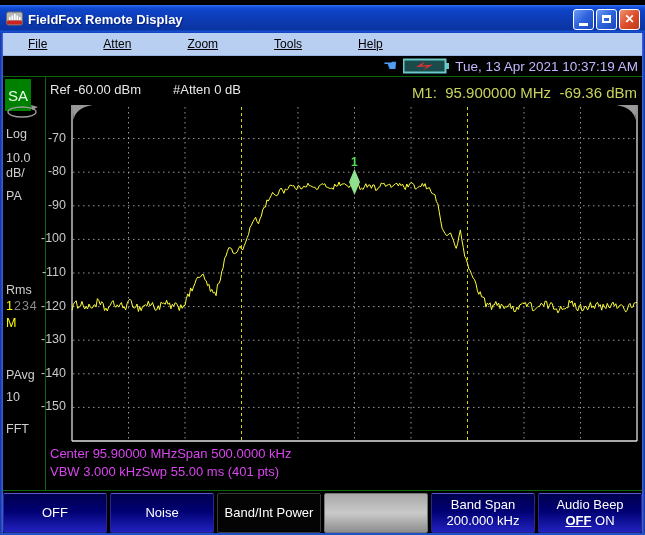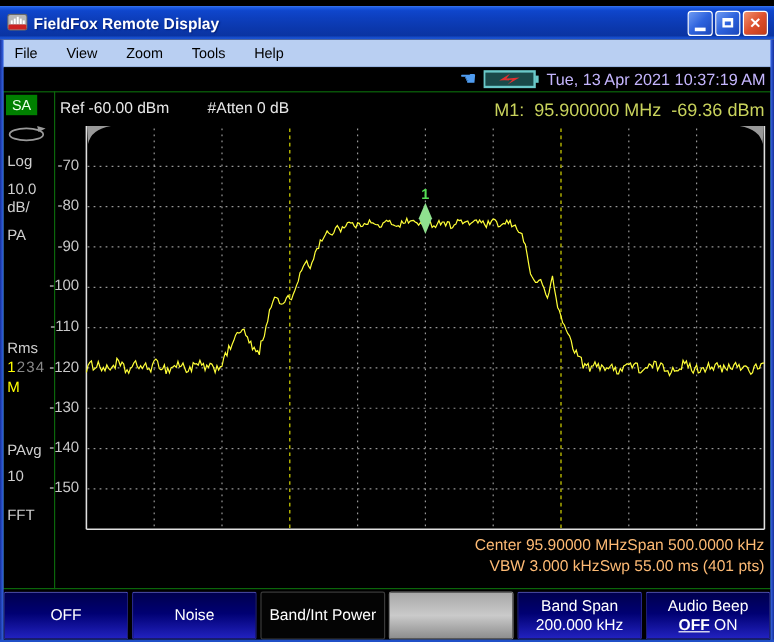--- a/index.html
+++ b/index.html
@@ -13,46 +13,46 @@
   .title-text{color:#fff;font-weight:bold;font-size:13px;text-shadow:1px 1px 1px #05207a;flex:1;}
   .winbtns{display:flex;gap:2px;margin-right:5px;}
   .wbtn{width:21px;height:21px;border:1px solid #fff;border-radius:3px;box-sizing:border-box;
     display:flex;align-items:center;justify-content:center;color:#fff;font-size:12px;font-weight:bold;}
   .wbtn.min,.wbtn.max{background:linear-gradient(135deg,#6f9bf2 0%,#2d62dd 50%,#1b47bb 100%);}
   .wbtn.close{background:linear-gradient(135deg,#f0926f 0%,#dd4f2d 50%,#c03a17 100%);}
   .glyph-min{display:block;width:9px;height:3px;background:#fff;margin-top:10px;}
   .glyph-max{display:block;width:9px;height:8px;border:2px solid #fff;border-top-width:3px;box-sizing:border-box;}
   .menubar{position:absolute;top:33px;left:0;width:645px;height:23px;background:#b9cff2;
     display:flex;align-items:center;gap:0;border-bottom:1px solid #98b4e0;box-sizing:border-box;}
-  .menu-item{color:#000;font-size:12px;padding:2px 12px;}
+  .menu-item{color:#000;font-size:12px;padding:2px 28px;text-decoration:underline;}
   .win-border-left{position:absolute;left:0;top:33px;bottom:0;width:3px;background:linear-gradient(90deg,#16309c,#3868e8);}
   .win-border-right{position:absolute;right:0;top:33px;bottom:0;width:3px;background:linear-gradient(90deg,#3868e8,#16309c);}
   .win-border-bottom{position:absolute;left:0;right:0;top:533px;height:2px;background:#2050c8;}
   
   .statusbar{position:absolute;top:56px;left:3px;width:639px;height:20px;background:#000;
     display:flex;align-items:center;justify-content:flex-end;gap:6px;padding-right:4px;box-sizing:border-box;}
   .hand-icon{color:#4f9cf0;font-size:16px;line-height:16px;font-family:"DejaVu Sans",sans-serif;}
   .datetime{color:#c4b5fd;font-size:13.5px;white-space:pre;}
   
   .instrument{position:absolute;top:76px;left:2px;width:641px;height:415px;
     border:1px solid #0b660b;box-sizing:border-box;background:#000;}
   .side-divider{position:absolute;top:76px;left:45px;width:1px;height:415px;background:#0b660b;}
-  .sa-badge{position:absolute;top:79px;left:5px;width:26px;height:17px;background:#008000;
-    color:#eaffea;font-size:12px;display:flex;align-items:center;justify-content:center;}
+  .sa-badge{position:absolute;top:79px;left:5px;width:26px;height:32px;background:#008000;
+    color:#eaffea;font-size:15px;display:flex;align-items:center;justify-content:center;}
   .side{position:absolute;left:6px;color:#cfcfcf;font-size:12.5px;white-space:pre;}
   .t-yellow{color:#ffff00;}
   .t-gray{color:#8a8a8a;letter-spacing:1px;}
   .trace-nums{position:absolute;left:6px;top:299px;font-size:12.5px;letter-spacing:1px;}
   
   .ref-text{position:absolute;left:50px;top:82px;color:#e8e8e8;font-size:13px;white-space:pre;}
   .atten-text{position:absolute;left:173px;top:82px;color:#e8e8e8;font-size:13px;white-space:pre;}
   .marker-readout{position:absolute;right:8px;top:84px;color:#c9d35c;font-size:15px;white-space:pre;}
   .ytick{position:absolute;left:24px;width:42px;text-align:right;font-size:12.5px;color:#c8c8c8;}
-  .binfo-row1,.binfo-row2{position:absolute;left:50px;right:8px;display:flex;
-    justify-content:flex-end;color:#fdba74;font-size:13px;white-space:pre;}
+  .binfo-row1,.binfo-row2{position:absolute;left:50px;right:24px;display:flex;
+    justify-content:flex-start;color:#d946ef;font-size:13px;white-space:pre;}
   .binfo-row1{top:446px;}
   .binfo-row2{top:464px;}
   
   .softkeys{position:absolute;top:493px;left:3px;width:639px;height:40px;display:flex;gap:3px;}
   .sk{flex:1;border-radius:2px;color:#fff;font-size:13px;line-height:16px;text-align:center;
     display:flex;flex-direction:column;align-items:center;justify-content:center;box-sizing:border-box;}
   .sk-blue{background:linear-gradient(180deg,#00004e 0%,#000072 45%,#2222c0 100%);
     border:1px solid #26268e;border-top-color:#5a5ac8;}
   .sk-black{background:#040404;border:1px solid #3a3a3a;}
   .sk-gray{background:linear-gradient(180deg,#a8a8a8 0%,#cacaca 50%,#8d8d8d 100%);border:1px solid #777;}
@@ -82,21 +82,21 @@
         <span class="glyph-max"></span>
       </span>
     <span class="wbtn close">
         <span>✕</span>
       </span>
   </span>
 </div>
 
 <div class="menubar">
   <span class="menu-item">File</span>
-  <span class="menu-item">View</span>
+  <span class="menu-item">Atten</span>
   <span class="menu-item">Zoom</span>
   <span class="menu-item">Tools</span>
   <span class="menu-item">Help</span>
 </div>
 
 <div class="statusbar">
   <span class="hand-icon">☚</span>
   <svg width="46" height="16" viewBox="0 0 46 16">
     <rect x="0.5" y="1.5" width="42" height="13" fill="#1a4a4a" stroke="#69c9c9" stroke-width="2"></rect>
     <rect x="43" y="5" width="3" height="6" fill="#69c9c9"></rect>

